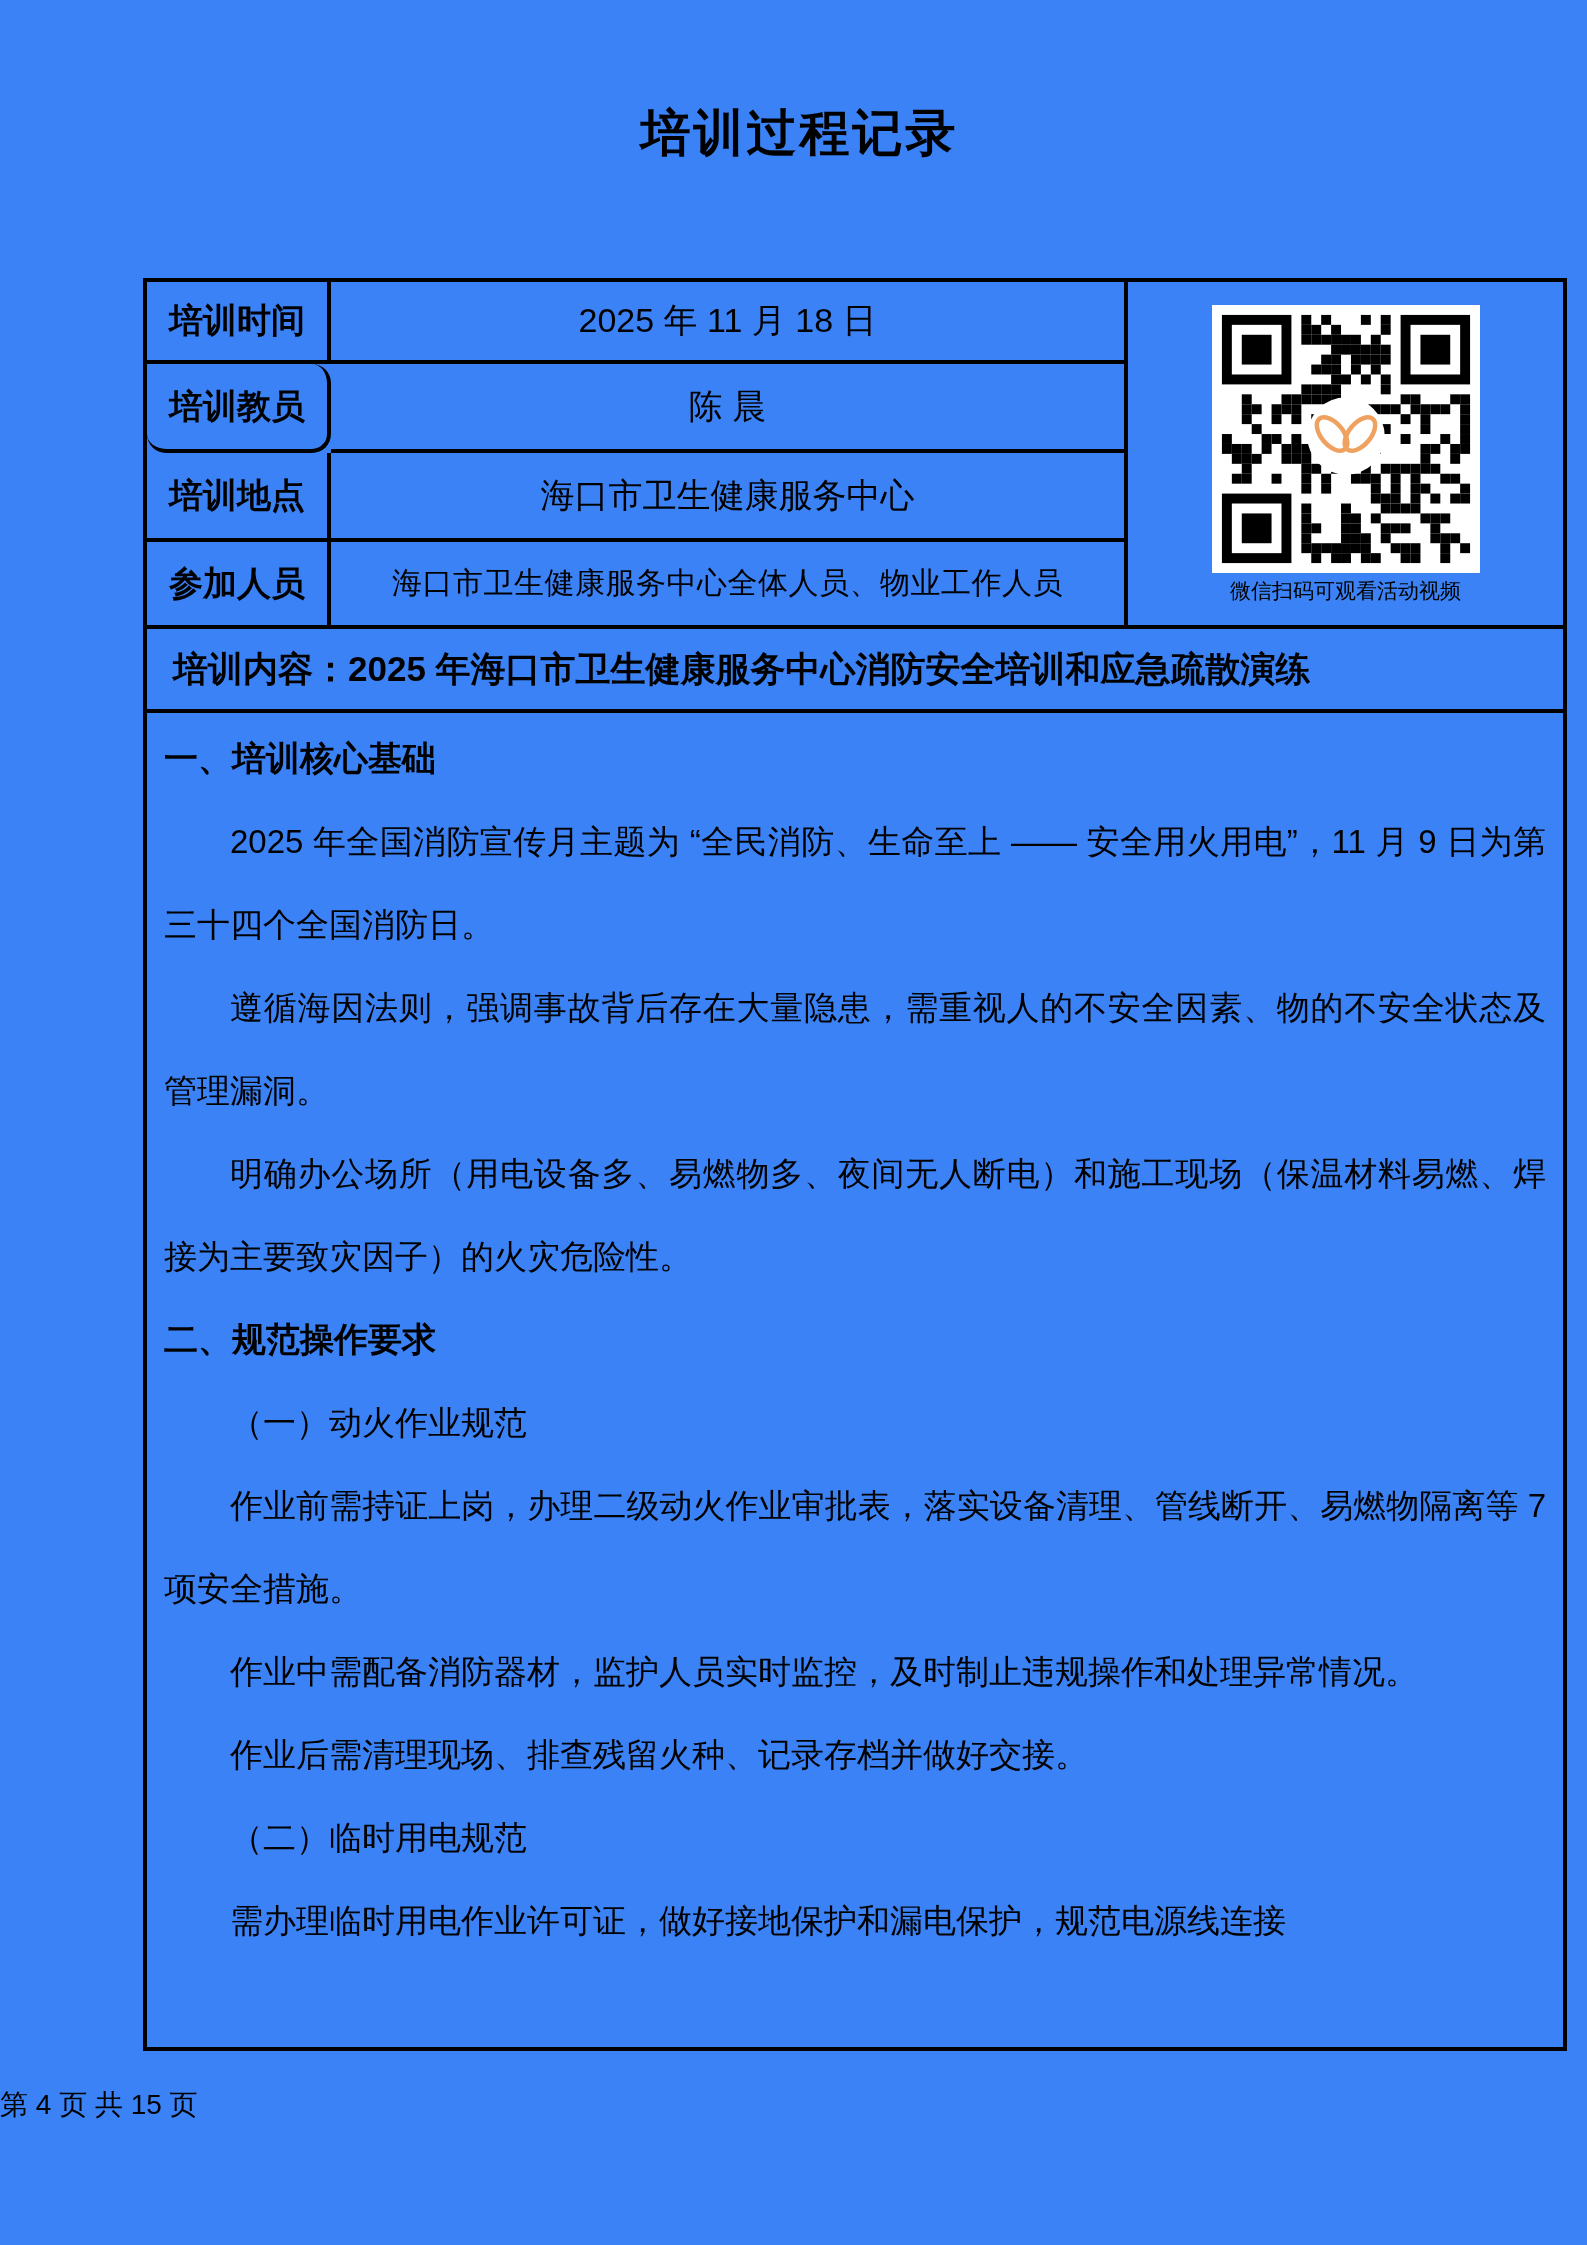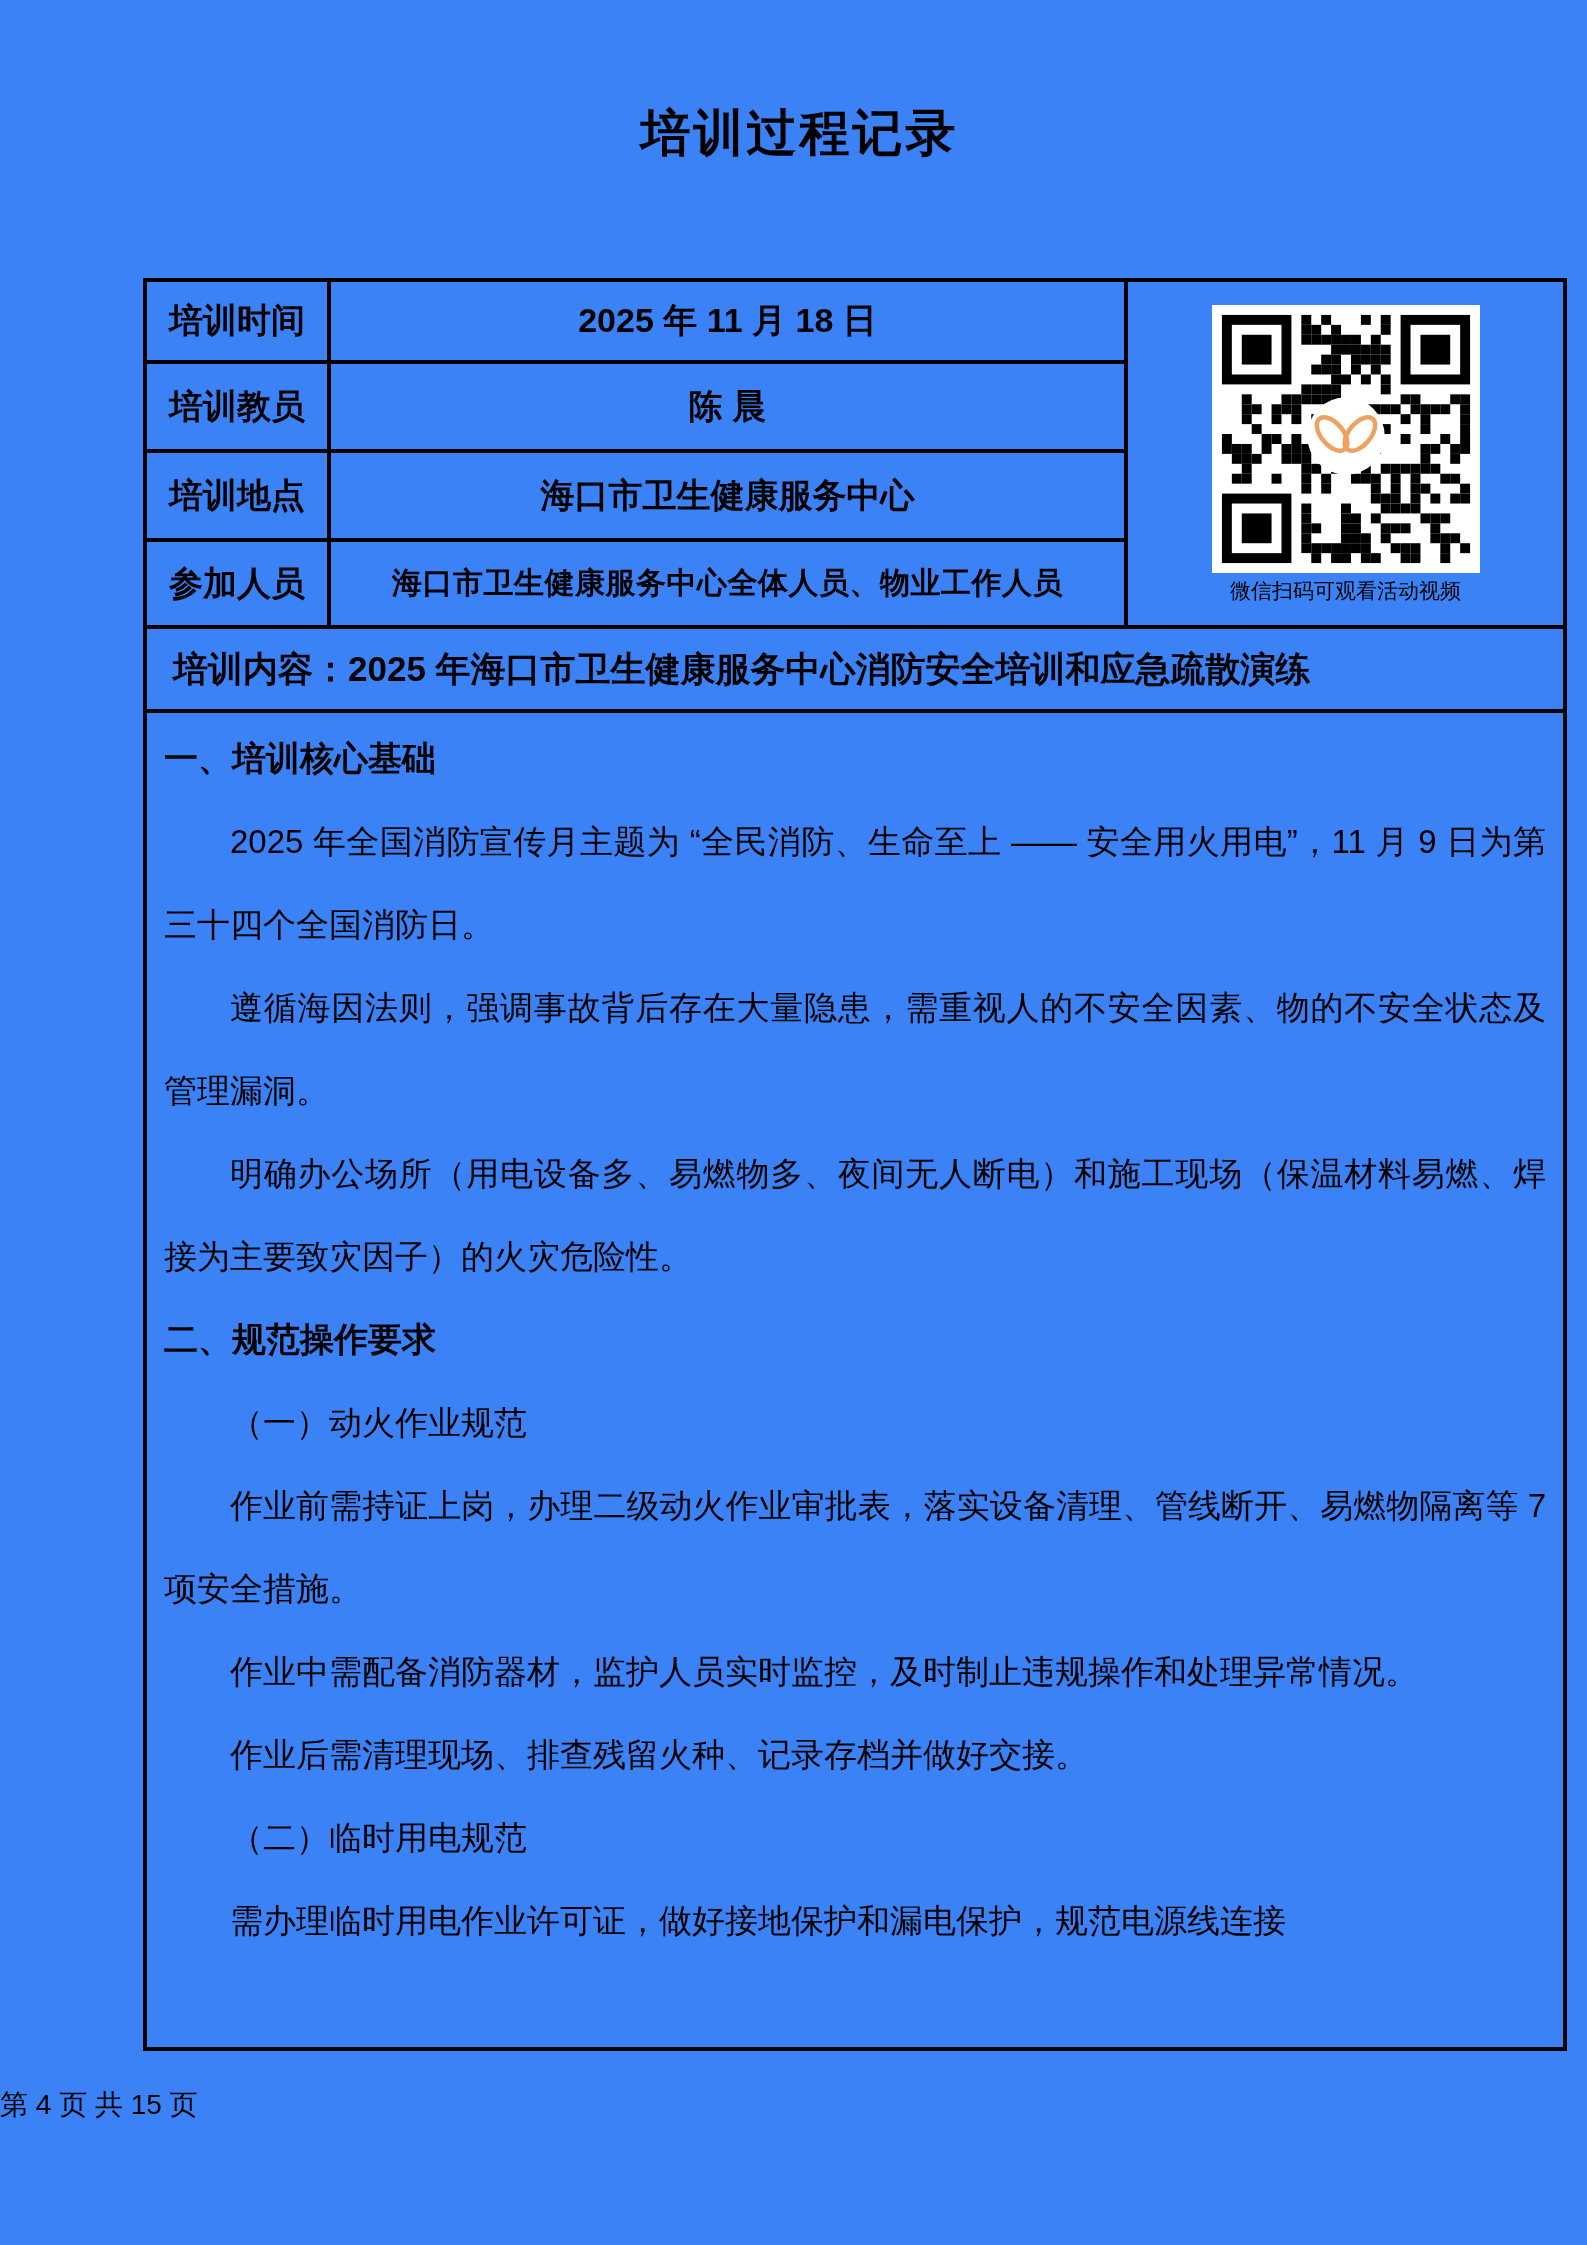--- a/index.html
+++ b/index.html
@@ -27,26 +27,26 @@
     grid-template-columns:184px 797px 1fr;
     grid-template-rows:82px 89px 89px 87px 84px 1334px;
   }
   .cell{box-sizing:border-box;display:flex;align-items:center;justify-content:center;}
   .lbl{
     border-right:4px solid #000;border-bottom:4px solid #000;
     font-size:34px;font-weight:700;
   }
   .val{
     border-right:4px solid #000;border-bottom:4px solid #000;
-    font-size:34px;font-weight:700;
+    font-size:34px;font-weight:400;
     text-align:center;
   }
   .val.small{font-size:30px;letter-spacing:0.5px;}
   .r1l{grid-area:1/1;} .r1v{grid-area:1/2;}
-  .r2l{grid-area:2/1;} .r2v{grid-area:2/2;}
+  .r2l{grid-area:2/1;border-radius:19px;} .r2v{grid-area:2/2;}
   .r3l{grid-area:3/1;} .r3v{grid-area:3/2;}
   .r4l{grid-area:4/1;} .r4v{grid-area:4/2;}
   .qr-cell{
     grid-area:1/3/5/4;
     border-bottom:4px solid #000;
     box-sizing:border-box;
     display:flex;flex-direction:column;align-items:center;justify-content:center;
     gap:4px;padding-top:2px;
   }
   .qr-box{width:268px;height:268px;}

